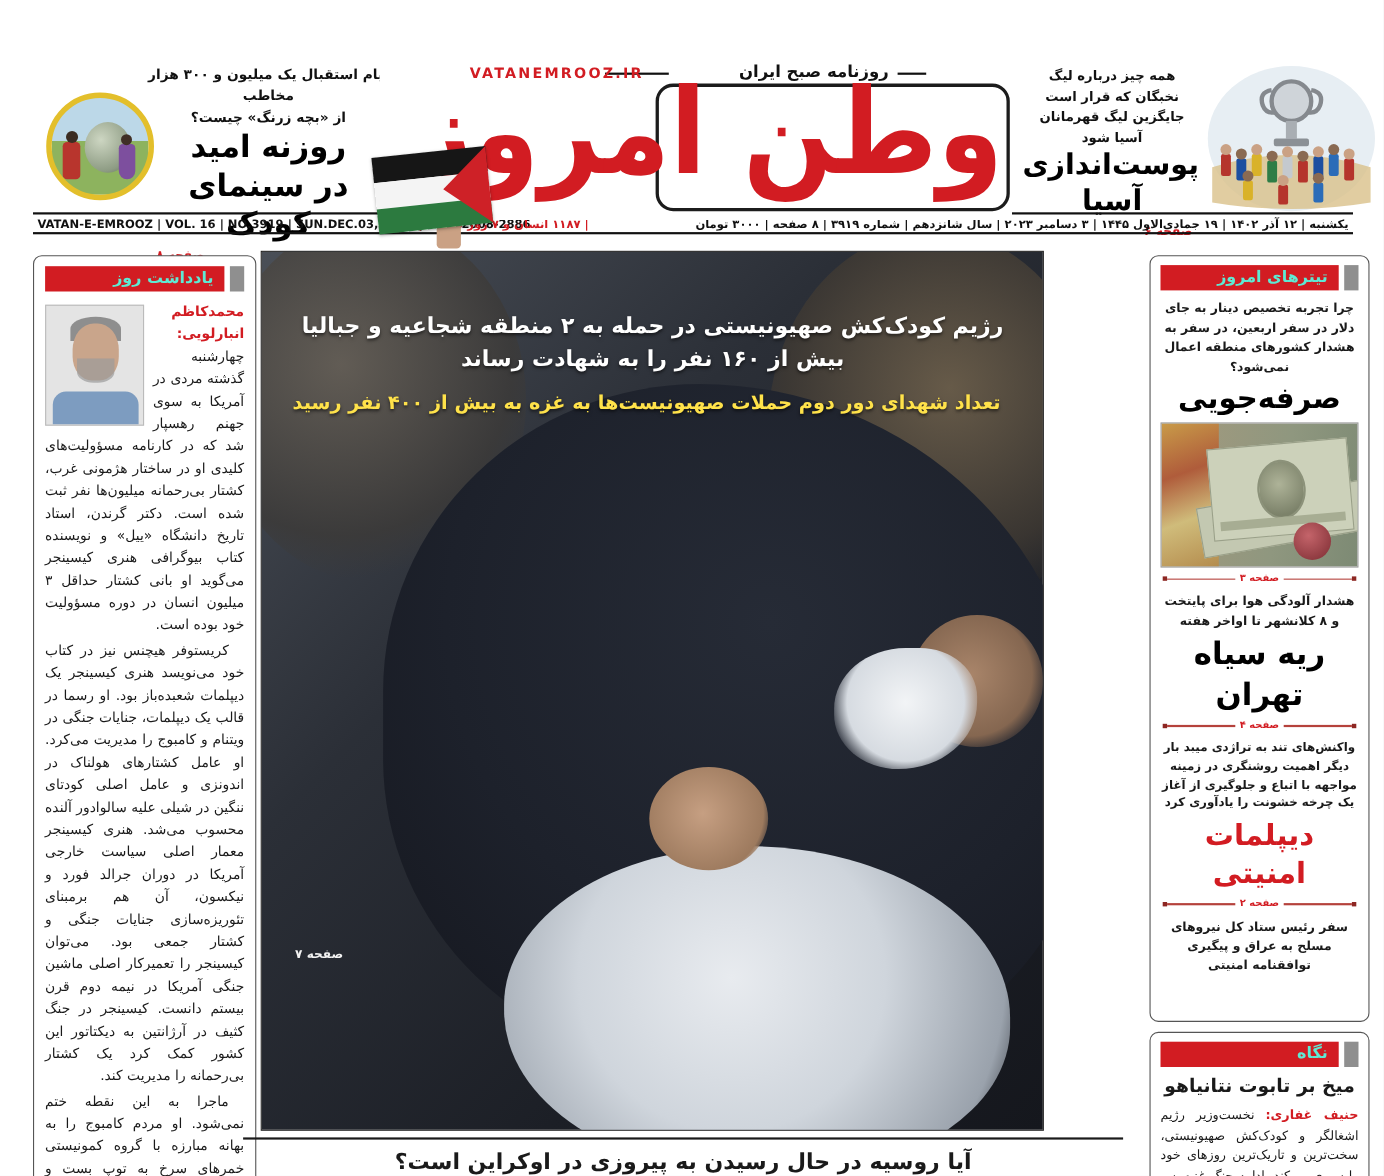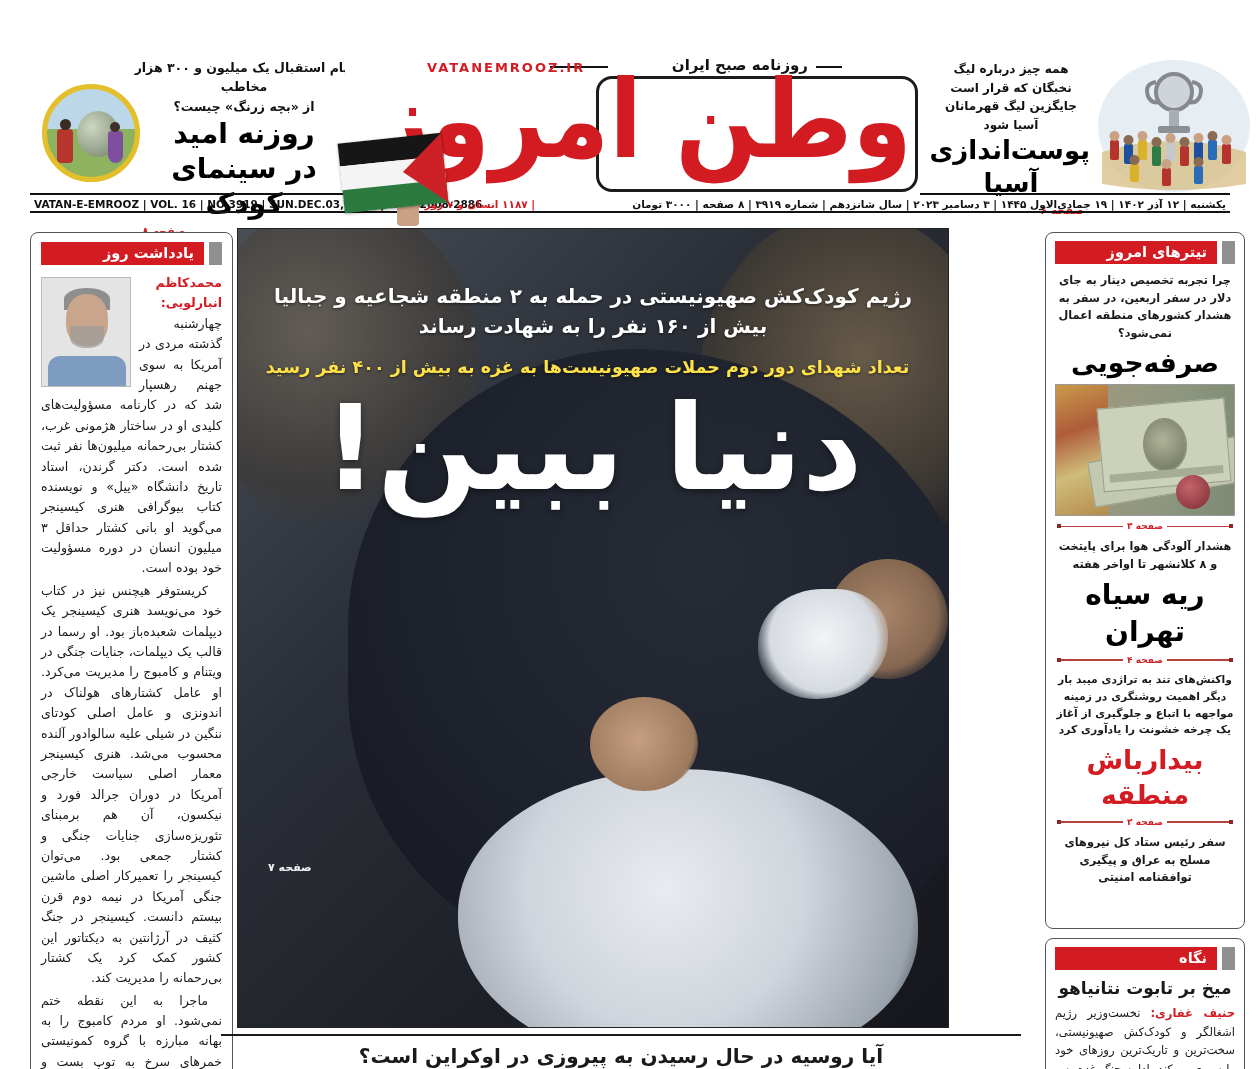--- a/index.html
+++ b/index.html
@@ -53,21 +53,21 @@
   
   #strip{position:absolute;left:30px;right:28px;top:193px;height:20px;border-top:2px solid #111;border-bottom:2px solid #111;font-size:10.5px;}
   .credits-en{position:absolute;left:4px;top:3px;direction:ltr;font-weight:bold;color:#111;font-size:10.5px;}
   .counter{position:absolute;left:350px;top:3px;color:#d21c22;font-weight:bold;font-size:10.5px;}
   .date-fa{position:absolute;right:4px;top:3px;color:#111;font-weight:bold;font-size:10.5px;}
 
   
   .boxed{border:1.5px solid #555;border-radius:8px;background:#fff;}
   .secbar{display:flex;align-items:stretch;gap:5px;margin-bottom:8px;}
   .secbar .gsq{width:13px;background:#8f8f8f;}
-  .secbar .bar{flex:1;background:#d21c22;color:#ffffff;font-weight:bold;font-size:14.5px;padding:3px 10px 4px;text-align:right;}
+  .secbar .bar{flex:1;background:#d21c22;color:#5eead4;font-weight:bold;font-size:14.5px;padding:3px 10px 4px;text-align:right;}
 
   
   #note-col{position:absolute;left:30px;top:232px;width:203px;height:860px;padding:9px 10px;overflow:hidden;}
   #note-col .ntitle{font-size:19px;font-weight:900;text-align:center;margin:2px 0 8px;}
   .portrait{float:left;width:90px;height:110px;margin:4px 8px 4px 0;background:#e4e4e4;border:1px solid #bbb;position:relative;overflow:hidden;}
   .p-head{position:absolute;left:24px;top:16px;width:42px;height:52px;border-radius:46% 46% 42% 42%;background:#c9a58b;}
   .p-hair{position:absolute;left:22px;top:10px;width:46px;height:22px;border-radius:50% 50% 0 0;background:#8e8e8e;}
   .p-beard{position:absolute;left:28px;top:48px;width:34px;height:22px;border-radius:0 0 45% 45%;background:#9b9b9b;opacity:.7;}
   .p-body{position:absolute;left:6px;bottom:0;width:78px;height:30px;border-radius:12px 12px 0 0;background:#7d9cc0;}
   .byline{color:#d21c22;font-weight:bold;}
@@ -245,21 +245,20 @@
     <div class="ph-face"></div>
     <div class="ph-bundle"></div>
     <div class="ph-bow"></div>
     <div class="ph-babyface"></div>
 
     <div class="ph-deck">
       <div>رژیم کودک‌کش صهیونیستی در حمله به ۲ منطقه شجاعیه و جبالیا</div>
       <div>بیش از ۱۶۰ نفر را به شهادت رساند</div>
     </div>
     <div class="ph-highlight" style="top:128px">تعداد شهدای دور دوم حملات صهیونیست‌ها به غزه به بیش از ۴۰۰ نفر رسید</div>
-    <div class="ph-headline" style="top:150px">دنیا ببین!</div>
     <div class="ph-pageref">صفحه ۷</div>
   </div>
 
   <div id="photo-caption">آیا روسیه در حال رسیدن به پیروزی در اوکراین است؟</div>
 
   <div id="head-col" class="boxed">
     <div class="secbar">
       <span class="gsq"></span>
       <span class="bar">تیترهای امروز</span>
     </div>
@@ -293,21 +292,21 @@
     <div class="divider">
       <span class="sq"></span>
         <span class="dline"></span>
       <span class="dtext">صفحه ۴</span>
       <span class="dline"></span>
         <span class="sq"></span>
     </div>
 
     <div class="lede" style="font-size:10.8px">واکنش‌های تند به تراژدی میبد بار دیگر اهمیت روشنگری در زمینه مواجهه با اتباع و جلوگیری از آغاز یک چرخه خشونت را یادآوری کرد</div>
     <div class="sh red">
-      <div>بیدارباش منطقه</div>
+      <div>دیپلمات امنیتی</div>
 
     </div>
     <div class="divider">
       <span class="sq"></span>
         <span class="dline"></span>
       <span class="dtext">صفحه ۲</span>
       <span class="dline"></span>
         <span class="sq"></span>
     </div>
 

